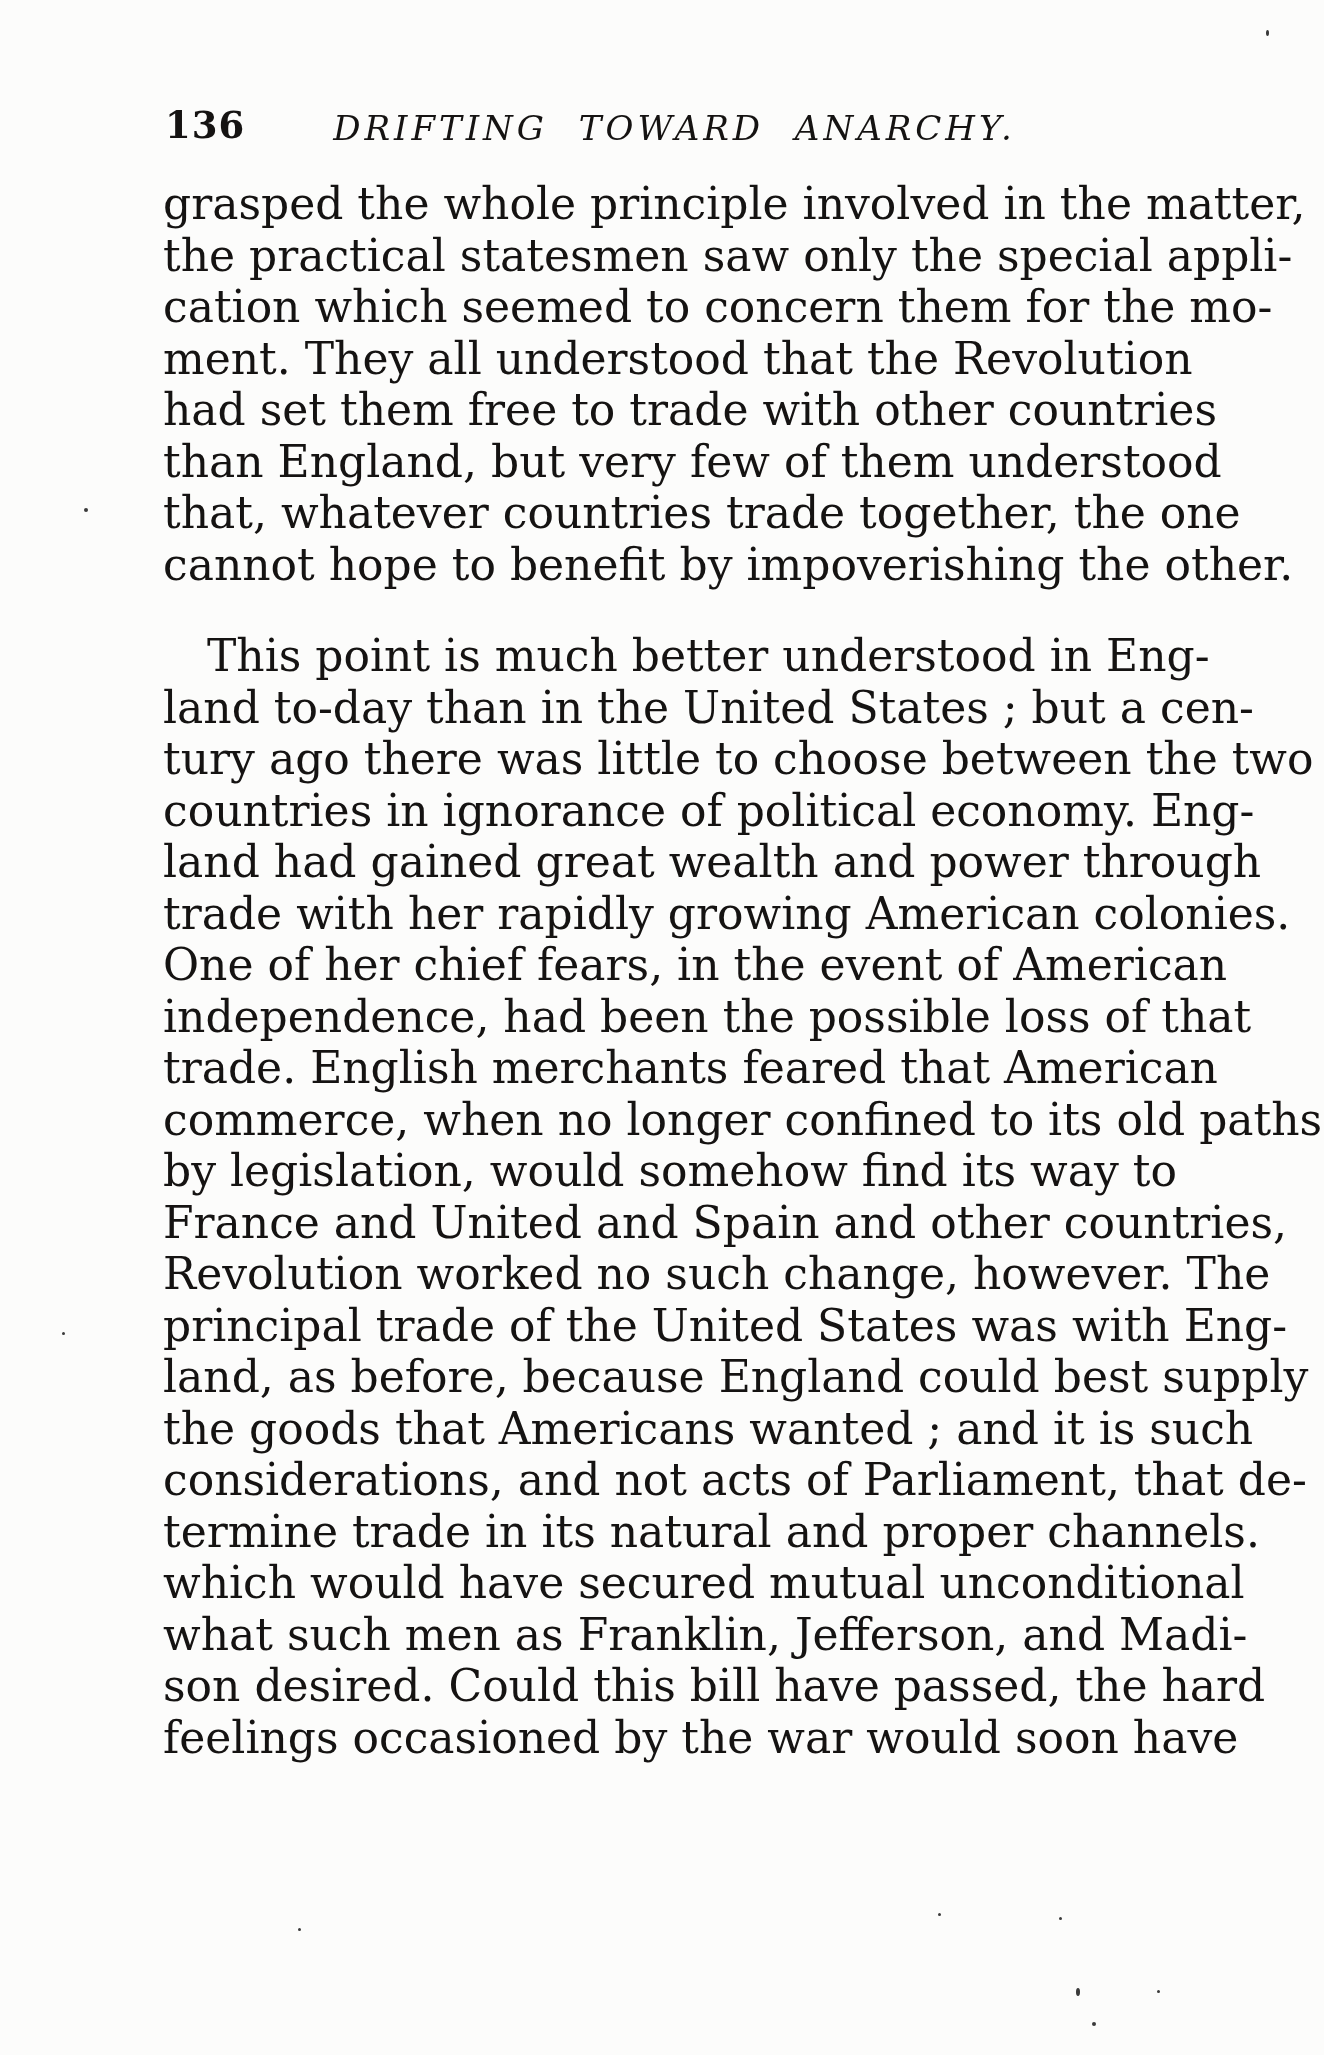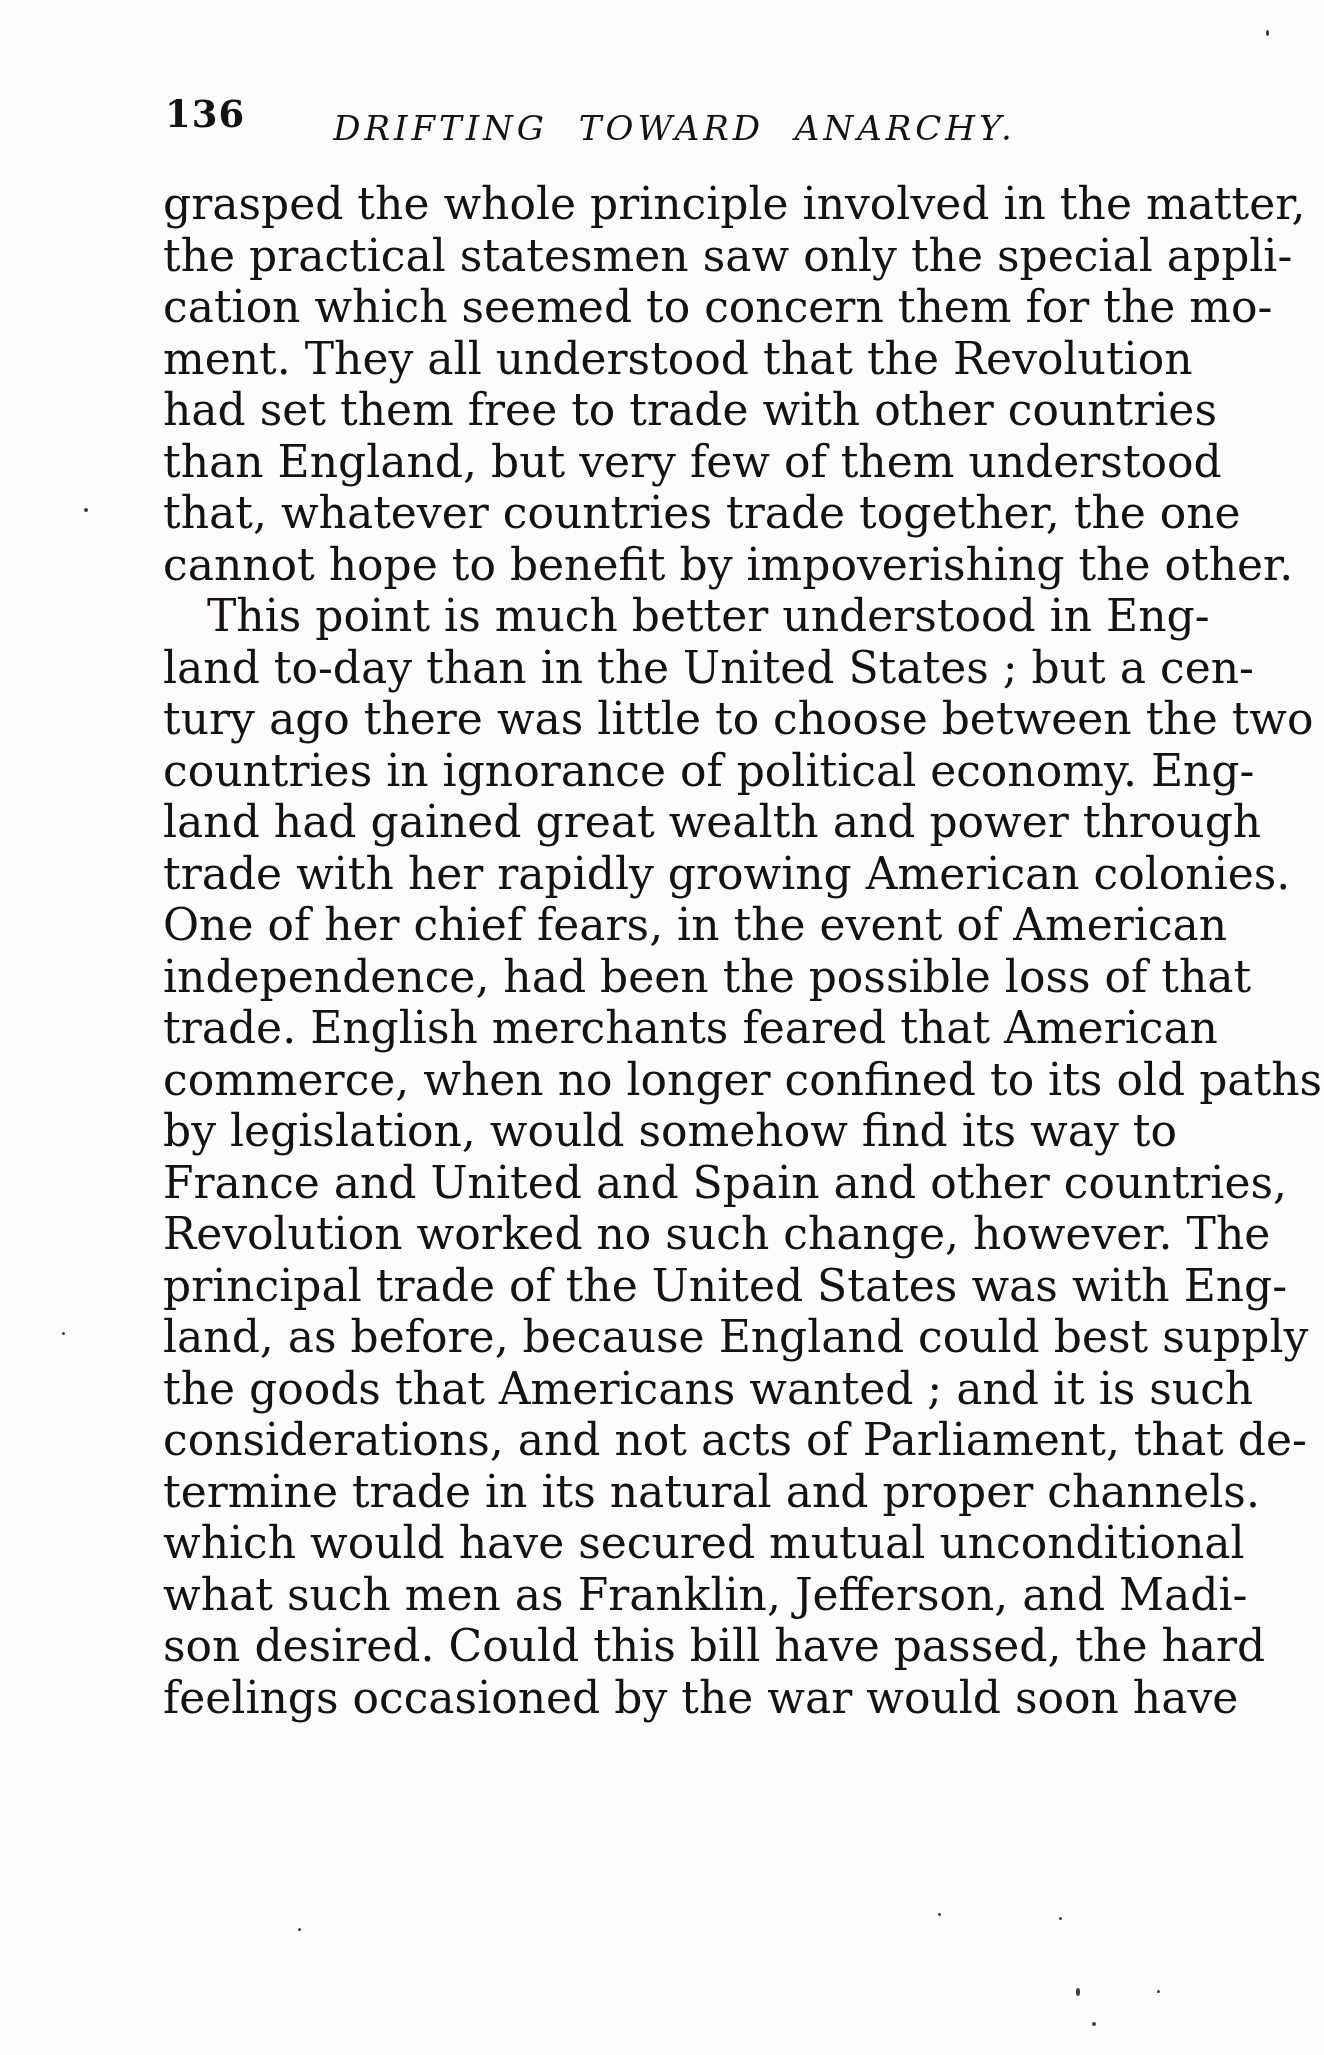--- a/index.html
+++ b/index.html
@@ -9,41 +9,41 @@
     font-family:"DejaVu Serif","Liberation Serif",serif;
   }
   .page-block{
     position:absolute;left:163px;top:88px;width:977px;
     color:#151312;
   }
   .header{
     position:relative;height:46px;margin-bottom:44px;
   }
   .page-num{
-    position:absolute;left:2px;top:4px;
+    position:absolute;left:2px;top:15px;
     font-size:37px;font-weight:bold;letter-spacing:1px;
   }
   .running-title{
     position:absolute;left:0;right:0;top:20px;text-align:center;
     padding-left:46px;
     font-size:34px;font-style:italic;
     letter-spacing:4px;word-spacing:16px;
     white-space:nowrap;
   }
   .body-text{
     font-size:44px;line-height:51.5px;
   }
   .para{margin:0;}
   .line{
     text-align:justify;
     text-align-last:justify;
     height:51.5px;
     white-space:nowrap;
   }
-  .line.indent{padding-left:44px;}
+  .line.indent{padding-left:44px;margin-top:40px;}
   .speck{
     position:absolute;background:#3a3a3a;border-radius:50%;
   }
 </style>
 </head>
 <body style="background: rgb(252, 252, 251);">
 
 <div class="page-block" style="color: rgb(21, 19, 18);">
   <div class="header">
     <span class="page-num">136</span>

